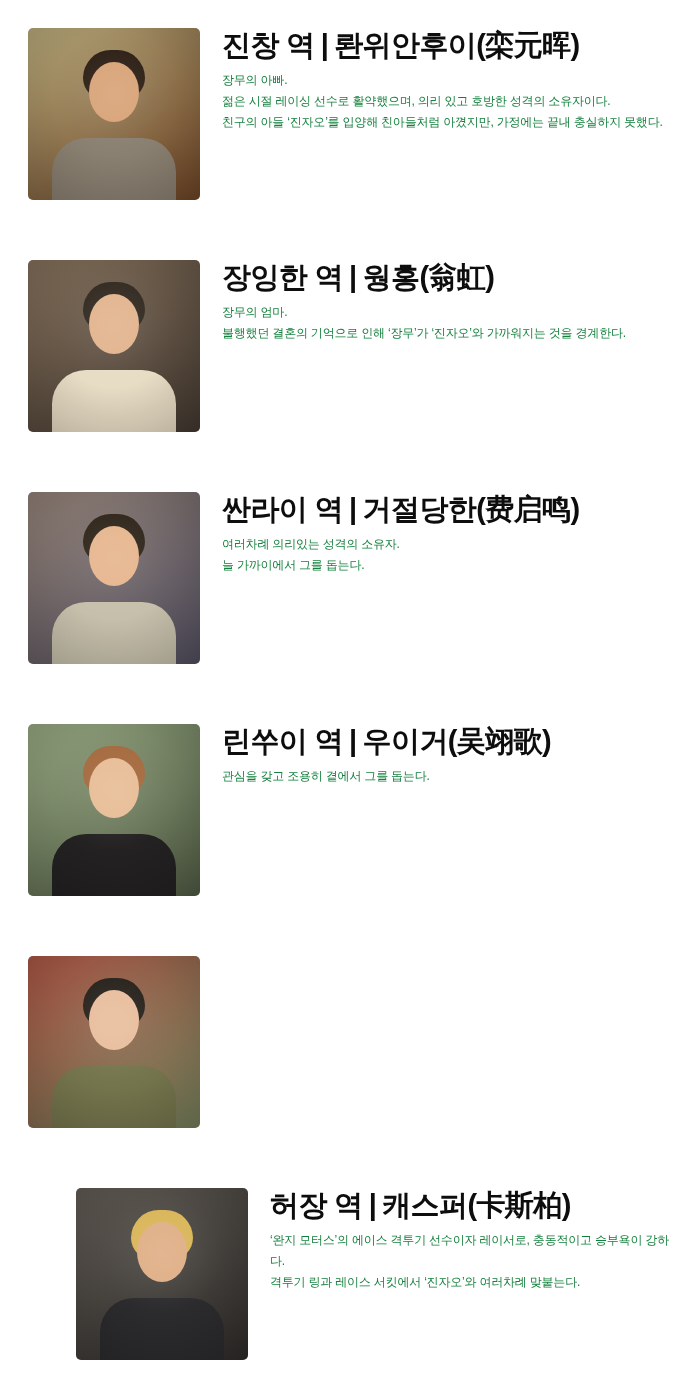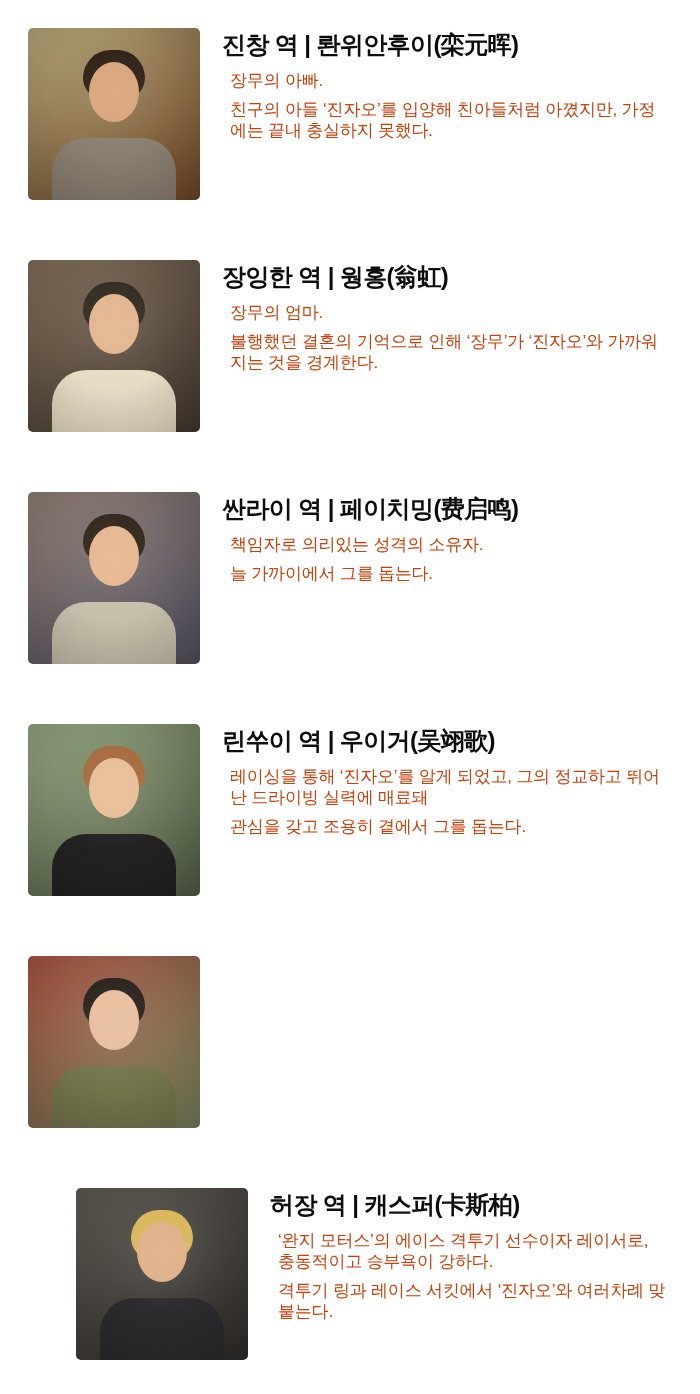--- a/index.html
+++ b/index.html
@@ -51,50 +51,51 @@
     position: absolute;
     left: 24px; bottom: -8px;
     width: 124px; height: 70px;
     border-radius: 34px 34px 0 0;
     background: var(--top, #555);
     z-index: 3;
   }
   .info { flex: 1; min-width: 0; padding-top: 3px; }
   .cast-title {
     margin: 0 0 11px 0;
-    font-size: 24px;
+    font-size: 29px;
     line-height: 28px;
     font-weight: 800;
     color: #0d0d0d;
     letter-spacing: -0.6px;
   }
   .cast-title .sep { margin: 0 6px; font-weight: 700; }
   .desc-line {
-    margin: 8px;
-    font-size: 17px;
+    margin: 0;
+    font-size: 12px;
     line-height: 21px;
-    color: #c2410c;
+    color: #15803d;
     letter-spacing: -0.2px;
   }
 </style>
 </head>
 <body>
 
 <main class="cast-list">
 
   <section class="cast-row">
     <div class="photo" style="--bg1: #b0a275; --bg2: #6e4526; --hair: #2b1d13; --skin: #d8a276; --top: #8a8071;">
       <div class="ph-hair"></div>
       <div class="ph-head"></div>
       <div class="ph-torso"></div>
       <div class="ph-vignette"></div>
     </div>
     <div class="info">
       <h2 class="cast-title"><span>진창 역</span><span class="sep">|</span><span>롼위안후이(栾元晖)</span></h2>
       <p class="desc-line">장무의 아빠.</p>
+      <p class="desc-line">젊은 시절 레이싱 선수로 활약했으며, 의리 있고 호방한 성격의 소유자이다.</p>
       <p class="desc-line">친구의 아들 ‘진자오’를 입양해 친아들처럼 아꼈지만, 가정에는 끝내 충실하지 못했다.</p>
     </div>
   </section>
 
   <section class="cast-row">
     <div class="photo" style="--bg1: #7d6a56; --bg2: #433930; --hair: #30281f; --skin: #e2b38c; --top: #e7dcc4;">
       <div class="ph-hair"></div>
       <div class="ph-head"></div>
       <div class="ph-torso"></div>
       <div class="ph-vignette"></div>
@@ -107,36 +108,35 @@
   </section>
 
   <section class="cast-row">
     <div class="photo" style="--bg1: #8a7a70; --bg2: #535060; --hair: #2e2419; --skin: #e6b58d; --top: #c6bfab;">
       <div class="ph-hair"></div>
       <div class="ph-head"></div>
       <div class="ph-torso"></div>
       <div class="ph-vignette"></div>
     </div>
     <div class="info">
-      <h2 class="cast-title"><span>싼라이 역</span><span class="sep">|</span><span>페이치밍(费启鸣)</span></h2>
-      <p class="desc-line">책임자로 의리있는 성격의 소유자.</p>
+      <h2 class="cast-title"><span>싼라이 역</span><span class="sep">|</span><span>거절당한(费启鸣)</span></h2>
+      <p class="desc-line">여러차례 의리있는 성격의 소유자.</p>
       <p class="desc-line">늘 가까이에서 그를 돕는다.</p>
     </div>
   </section>
 
   <section class="cast-row">
     <div class="photo" style="--bg1: #8fa07b; --bg2: #515c44; --hair: #a4683c; --skin: #e7bc95; --top: #232122;">
       <div class="ph-hair"></div>
       <div class="ph-head"></div>
       <div class="ph-torso"></div>
       <div class="ph-vignette"></div>
     </div>
     <div class="info">
       <h2 class="cast-title"><span>린쑤이 역</span><span class="sep">|</span><span>우이거(吴翊歌)</span></h2>
-      <p class="desc-line">레이싱을 통해 ‘진자오’를 알게 되었고, 그의 정교하고 뛰어난 드라이빙 실력에 매료돼</p>
       <p class="desc-line">관심을 갖고 조용히 곁에서 그를 돕는다.</p>
     </div>
   </section>
 
   <section class="cast-row">
     <div class="photo" style="--bg1: #a05040; --bg2: #77815c; --hair: #26201a; --skin: #e8bd9c; --top: #75754d;">
       <div class="ph-hair"></div>
       <div class="ph-head"></div>
       <div class="ph-torso"></div>
       <div class="ph-vignette"></div>

